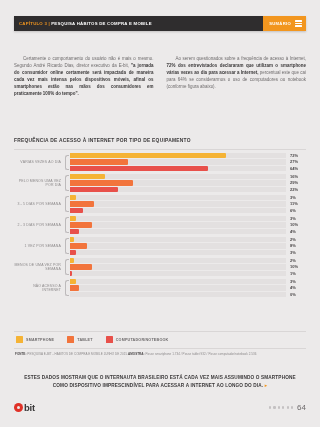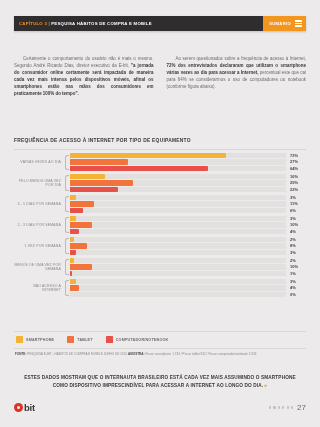--- a/index.html
+++ b/index.html
@@ -526,16 +526,16 @@
   </div>
   <div class="pager">
     <span class="dots" id="dots">
         <span class="dot"></span>
         <span class="dot"></span>
         <span class="dot"></span>
         <span class="dot"></span>
         <span class="dot"></span>
         <span class="dot"></span>
       </span>
-    <span class="page-num">27</span>
+    <span class="page-num">64</span>
   </div>
 
 </div>
 
 </body></html>

